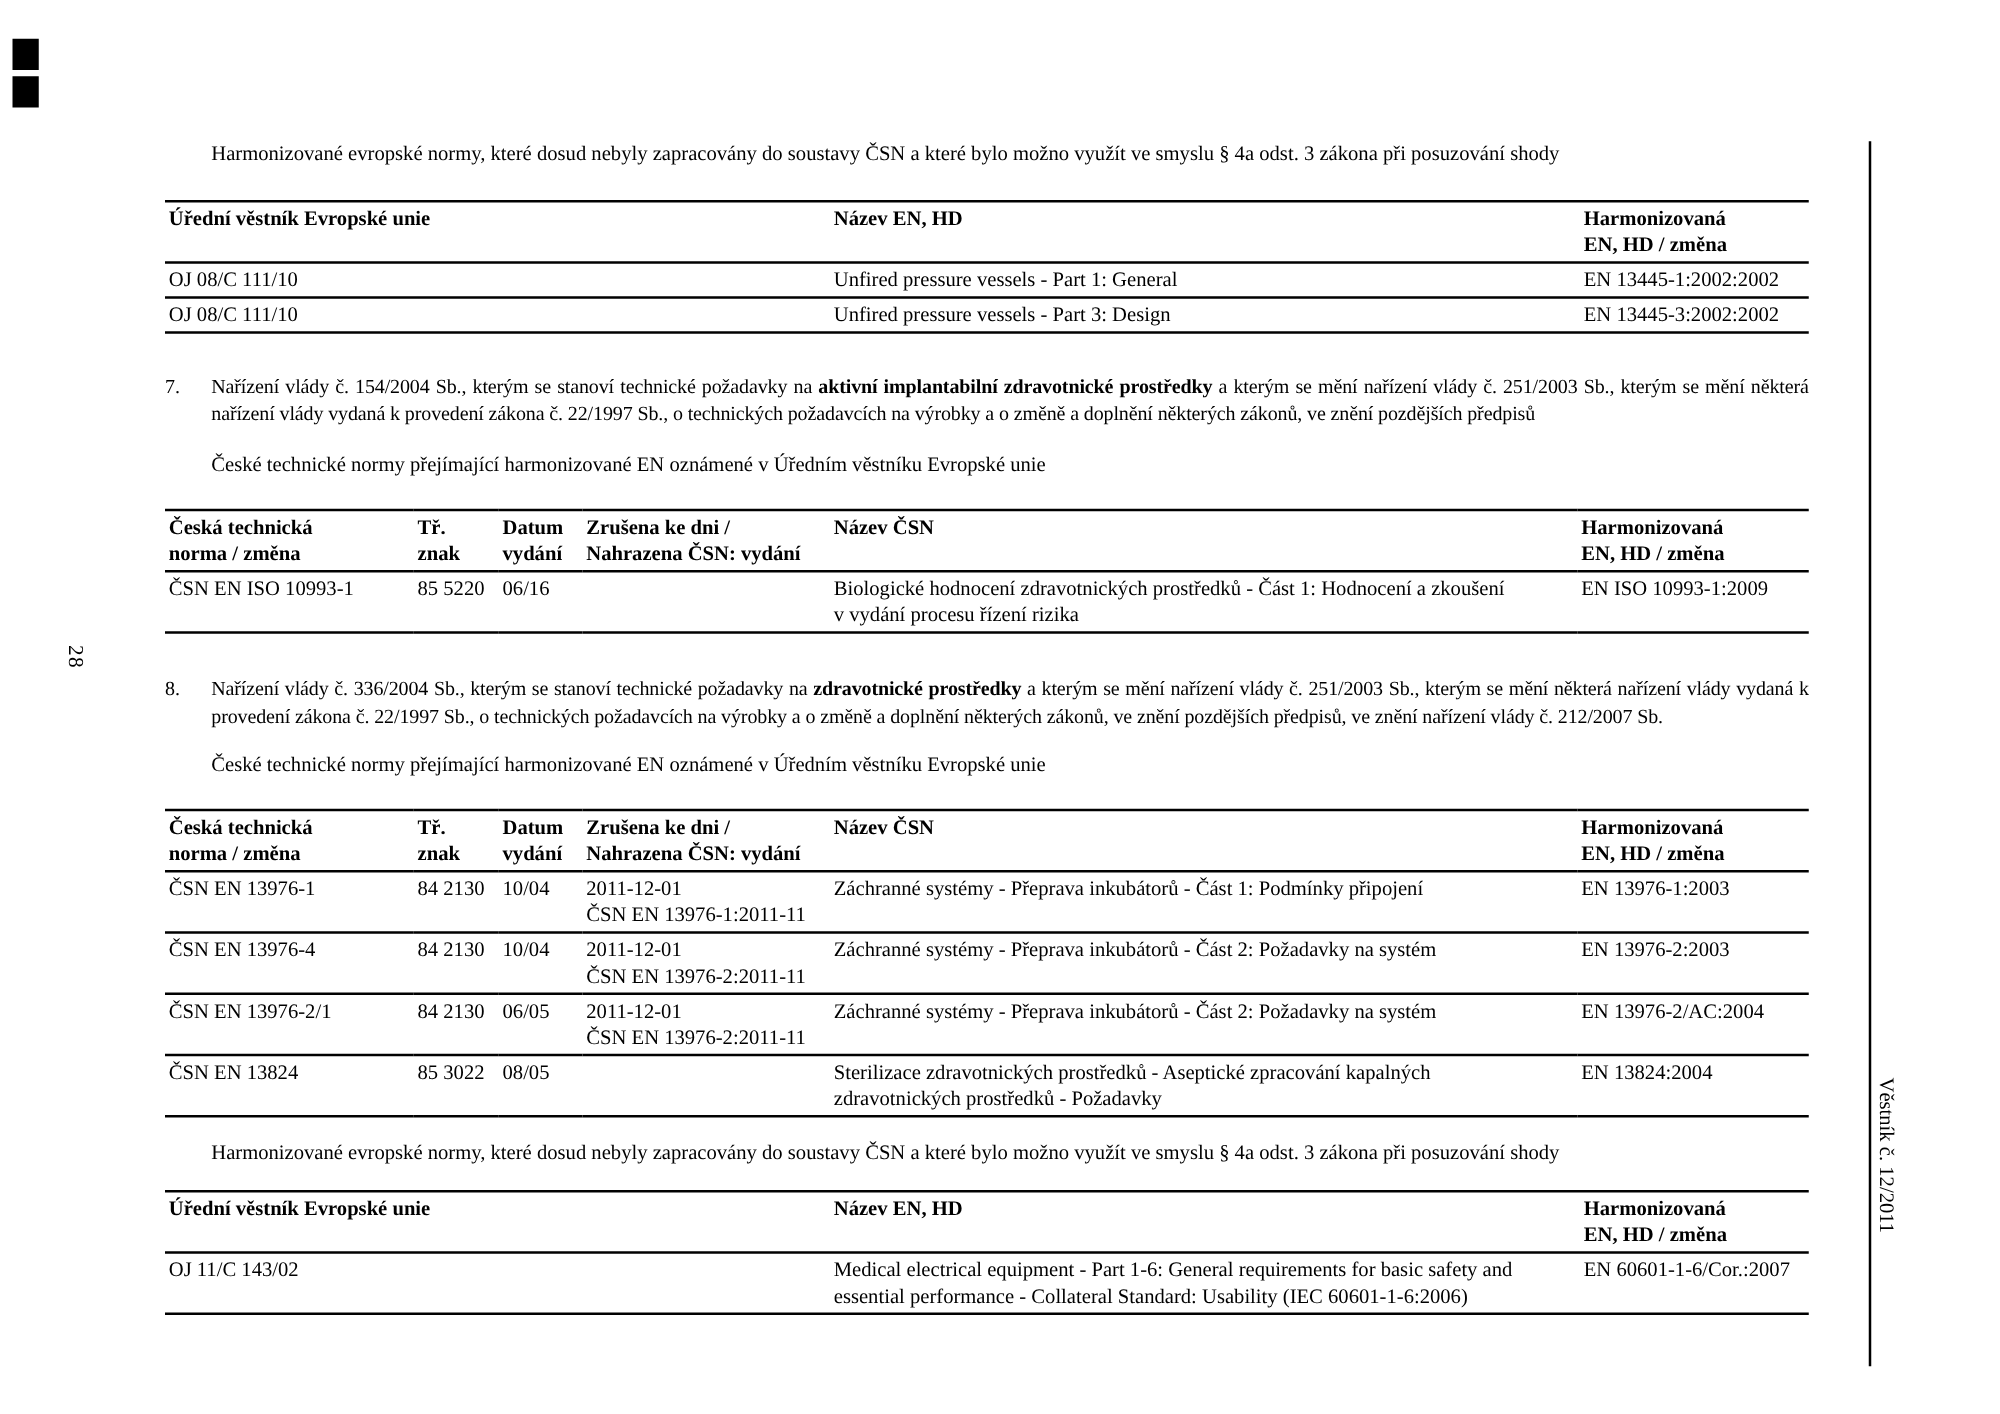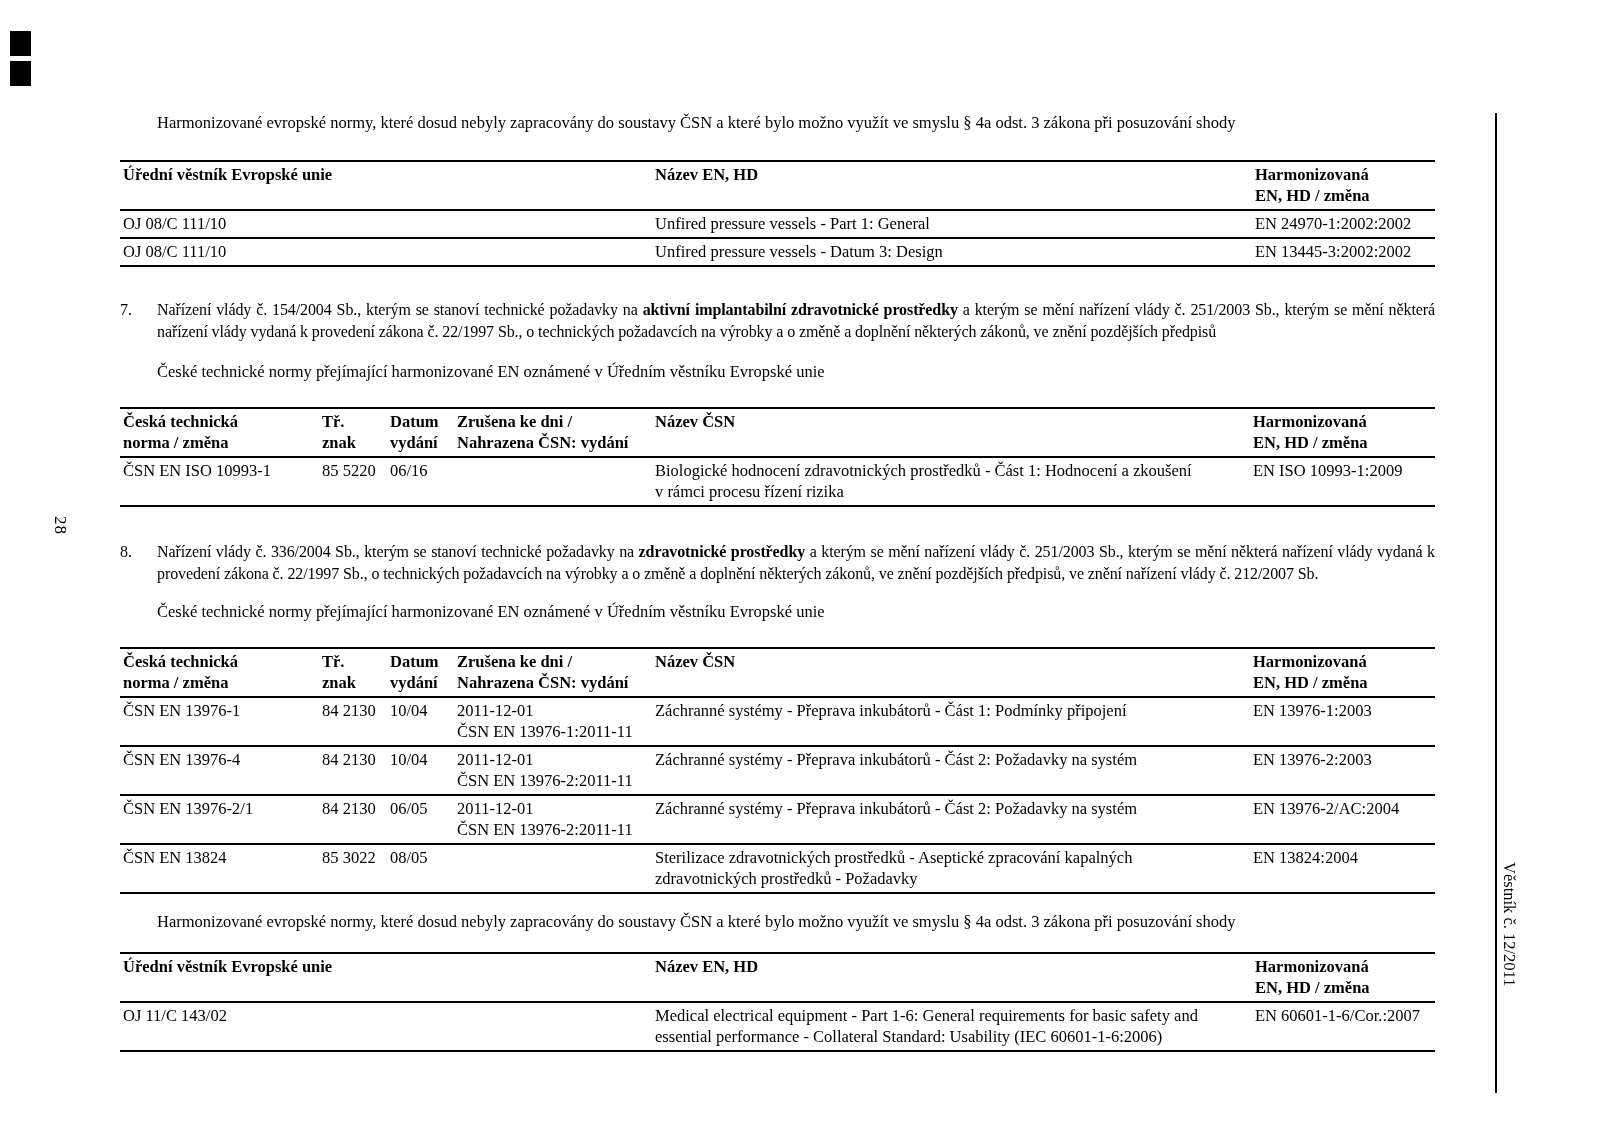--- a/index.html
+++ b/index.html
@@ -23,21 +23,21 @@
     position: absolute; left: 50px; top: 516px;
     writing-mode: vertical-rl; font-size: 17px; letter-spacing: 1px;
   }
   .edition {
     position: absolute; left: 1499px; top: 862px;
     writing-mode: vertical-rl; font-size: 16.5px;
   }
   .vrule { position: absolute; left: 1495px; top: 113px; width: 2px; height: 980px; background: #000; }
 
   
-  .content { position: absolute; left: 120px; top: 112px; width: 1315px; font-size: 16.5px; line-height: 22px; }
+  .content { position: absolute; left: 132px; top: 112px; width: 1315px; font-size: 16.5px; line-height: 22px; }
 
   .indent { padding-left: 37px; margin: 0; }
   .intro-top { margin-bottom: 26px; }
   .intro-bottom { margin-top: 17px; }
 
   .para { position: relative; padding-left: 37px; text-align: justify; font-size: 16px; letter-spacing: -0.1px; }
   .para .num { position: absolute; left: 0; top: 0; }
   .sec-7 { margin-top: 32px; }
   .sec-8 { margin-top: 34px; }
   .subtitle-7 { margin-top: 18px; }
@@ -94,29 +94,29 @@
       </thead>
       <tbody>
         <tr>
           <td>
               <div>OJ 08/C 111/10</div>
             </td>
           <td>
               <div>Unfired pressure vessels - Part 1: General</div>
             </td>
           <td>
-              <div>EN 24970-1:2002:2002</div>
+              <div>EN 13445-1:2002:2002</div>
             </td>
         </tr>
         <tr>
           <td>
               <div>OJ 08/C 111/10</div>
             </td>
           <td>
-              <div>Unfired pressure vessels - Datum 3: Design</div>
+              <div>Unfired pressure vessels - Part 3: Design</div>
             </td>
           <td>
               <div>EN 13445-3:2002:2002</div>
             </td>
         </tr>
       </tbody>
     </table>
 
     <div class="para sec-7">
       <span class="num">7.</span>
@@ -168,21 +168,21 @@
             </td>
           <td>
               <div>85 5220</div>
             </td>
           <td>
               <div>06/16</div>
             </td>
           <td></td>
           <td>
             <div>Biologické hodnocení zdravotnických prostředků - Část 1: Hodnocení a zkoušení</div>
-            <div>v rámci procesu řízení rizika</div>
+            <div>v vydání procesu řízení rizika</div>
           </td>
           <td>
               <div>EN ISO 10993-1:2009</div>
             </td>
         </tr>
       </tbody>
     </table>
 
     <div class="para sec-8">
       <span class="num">8.</span>

